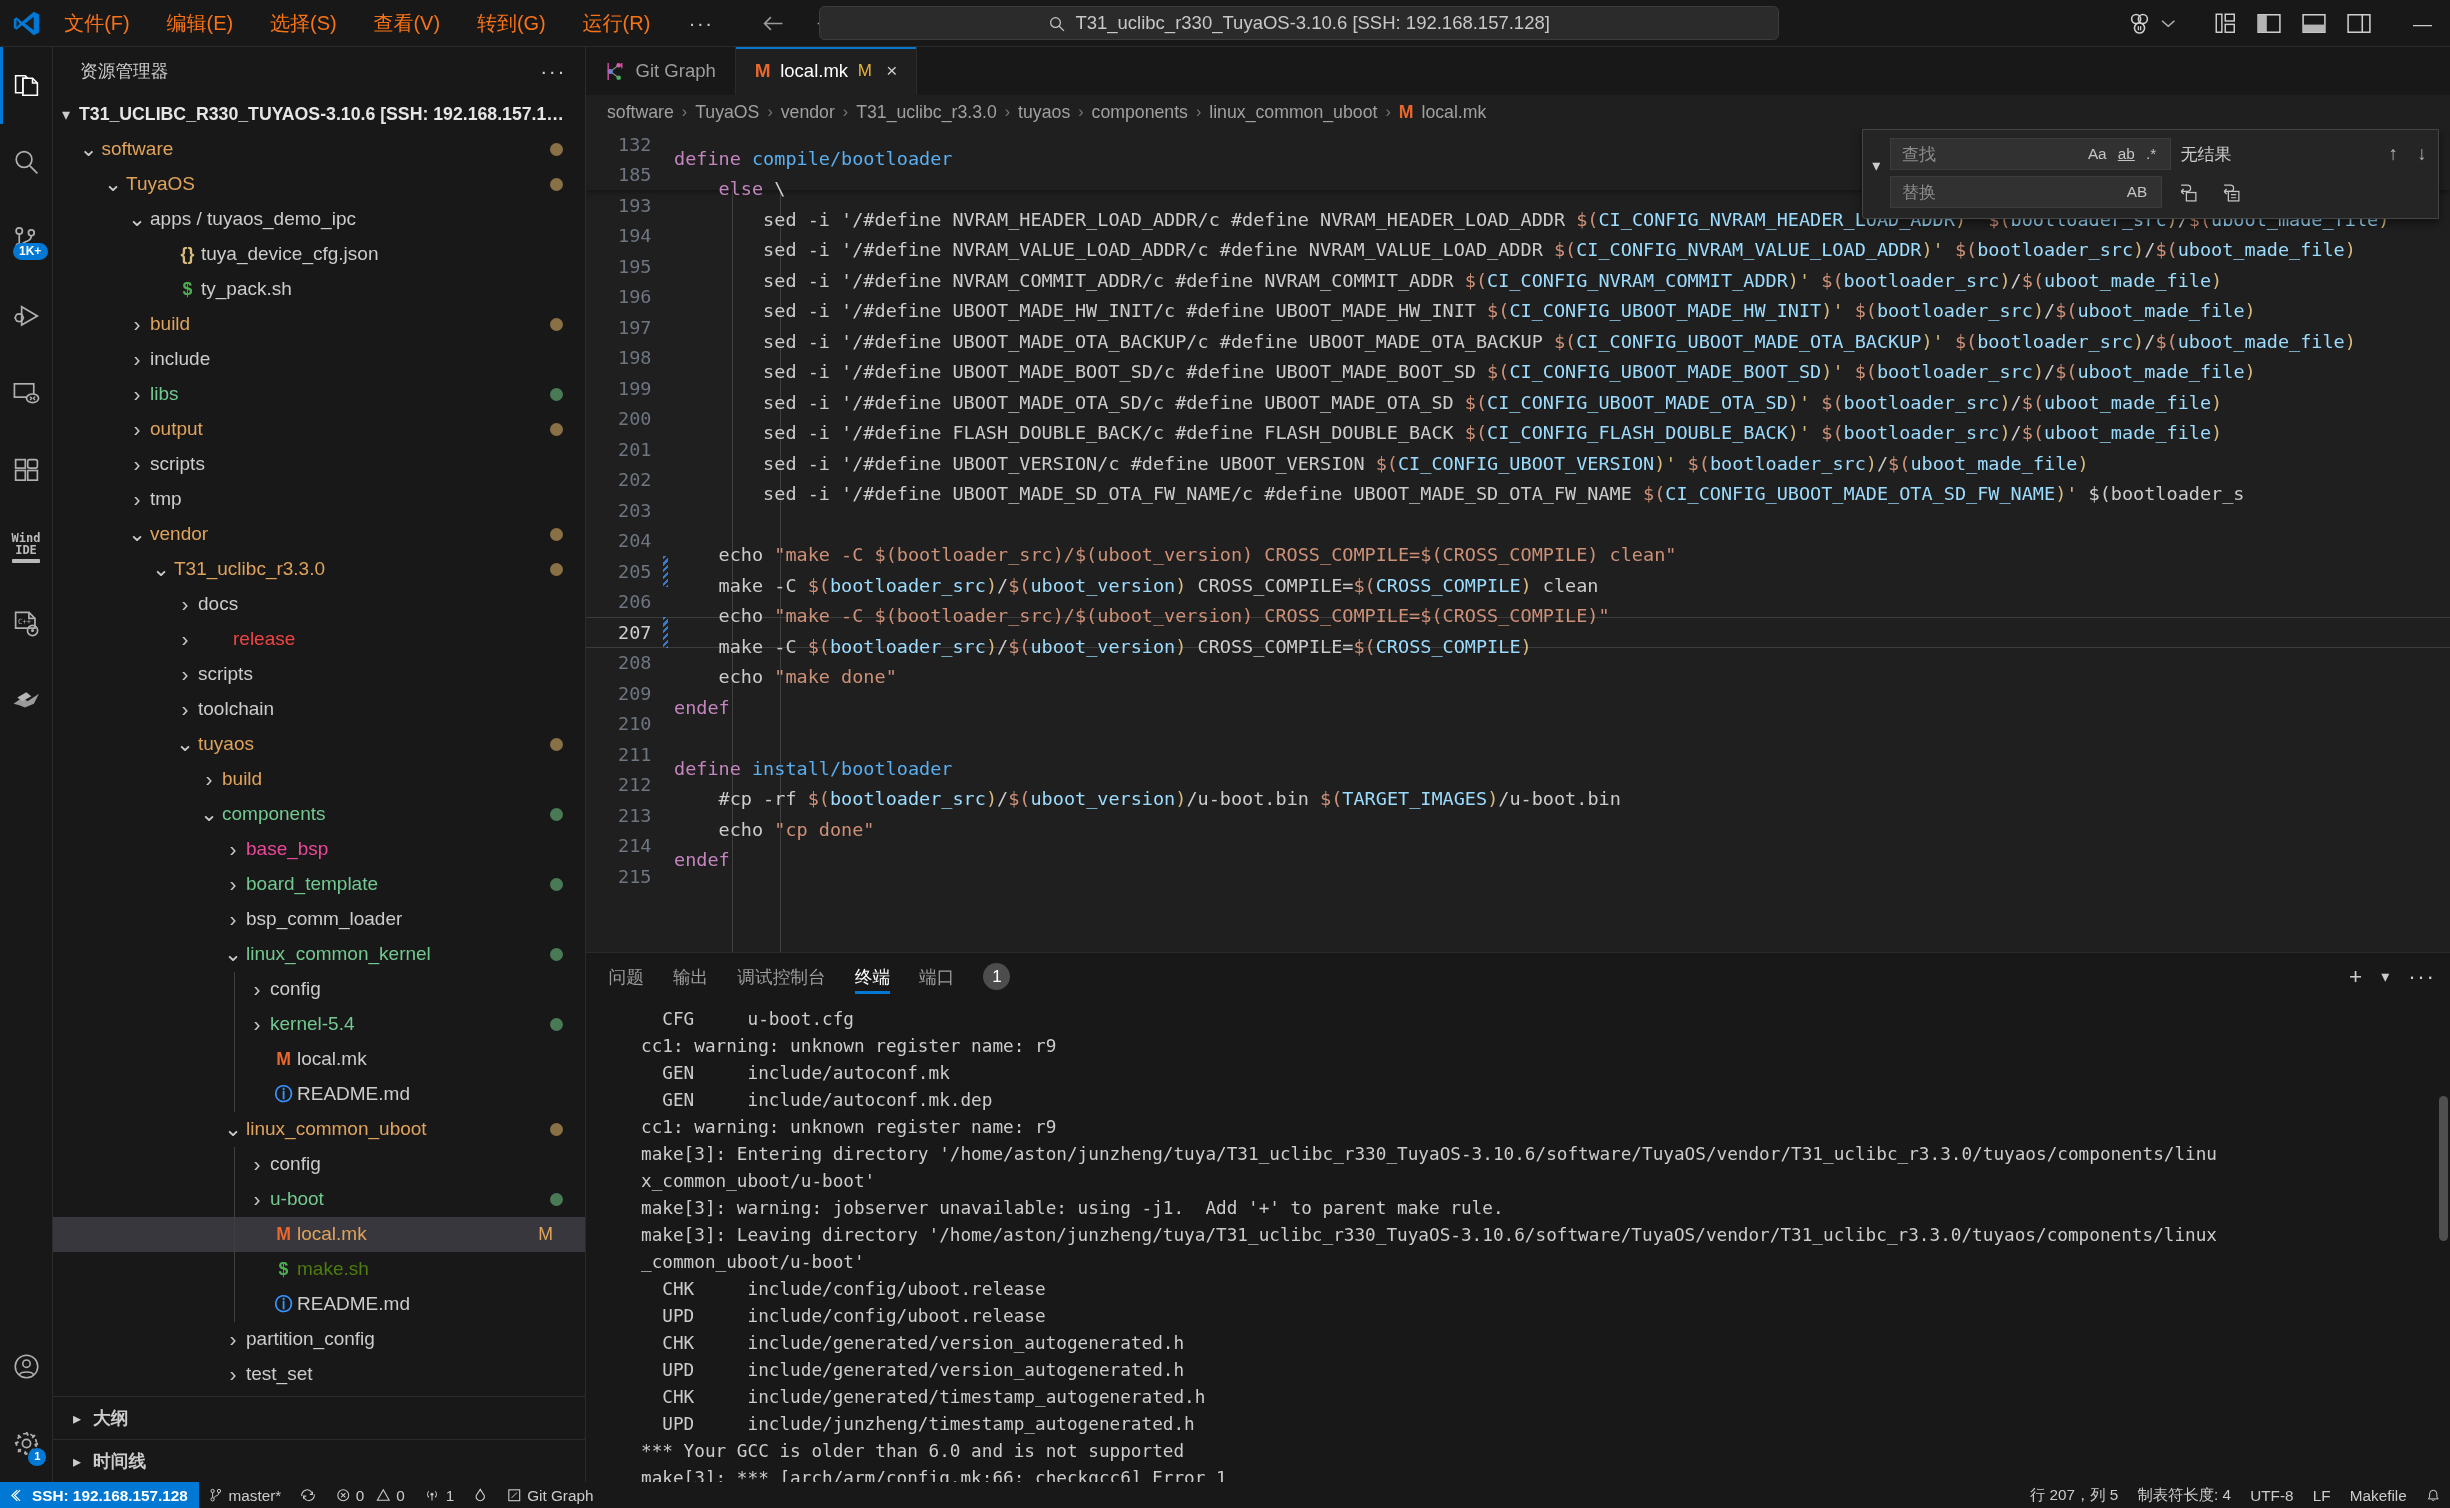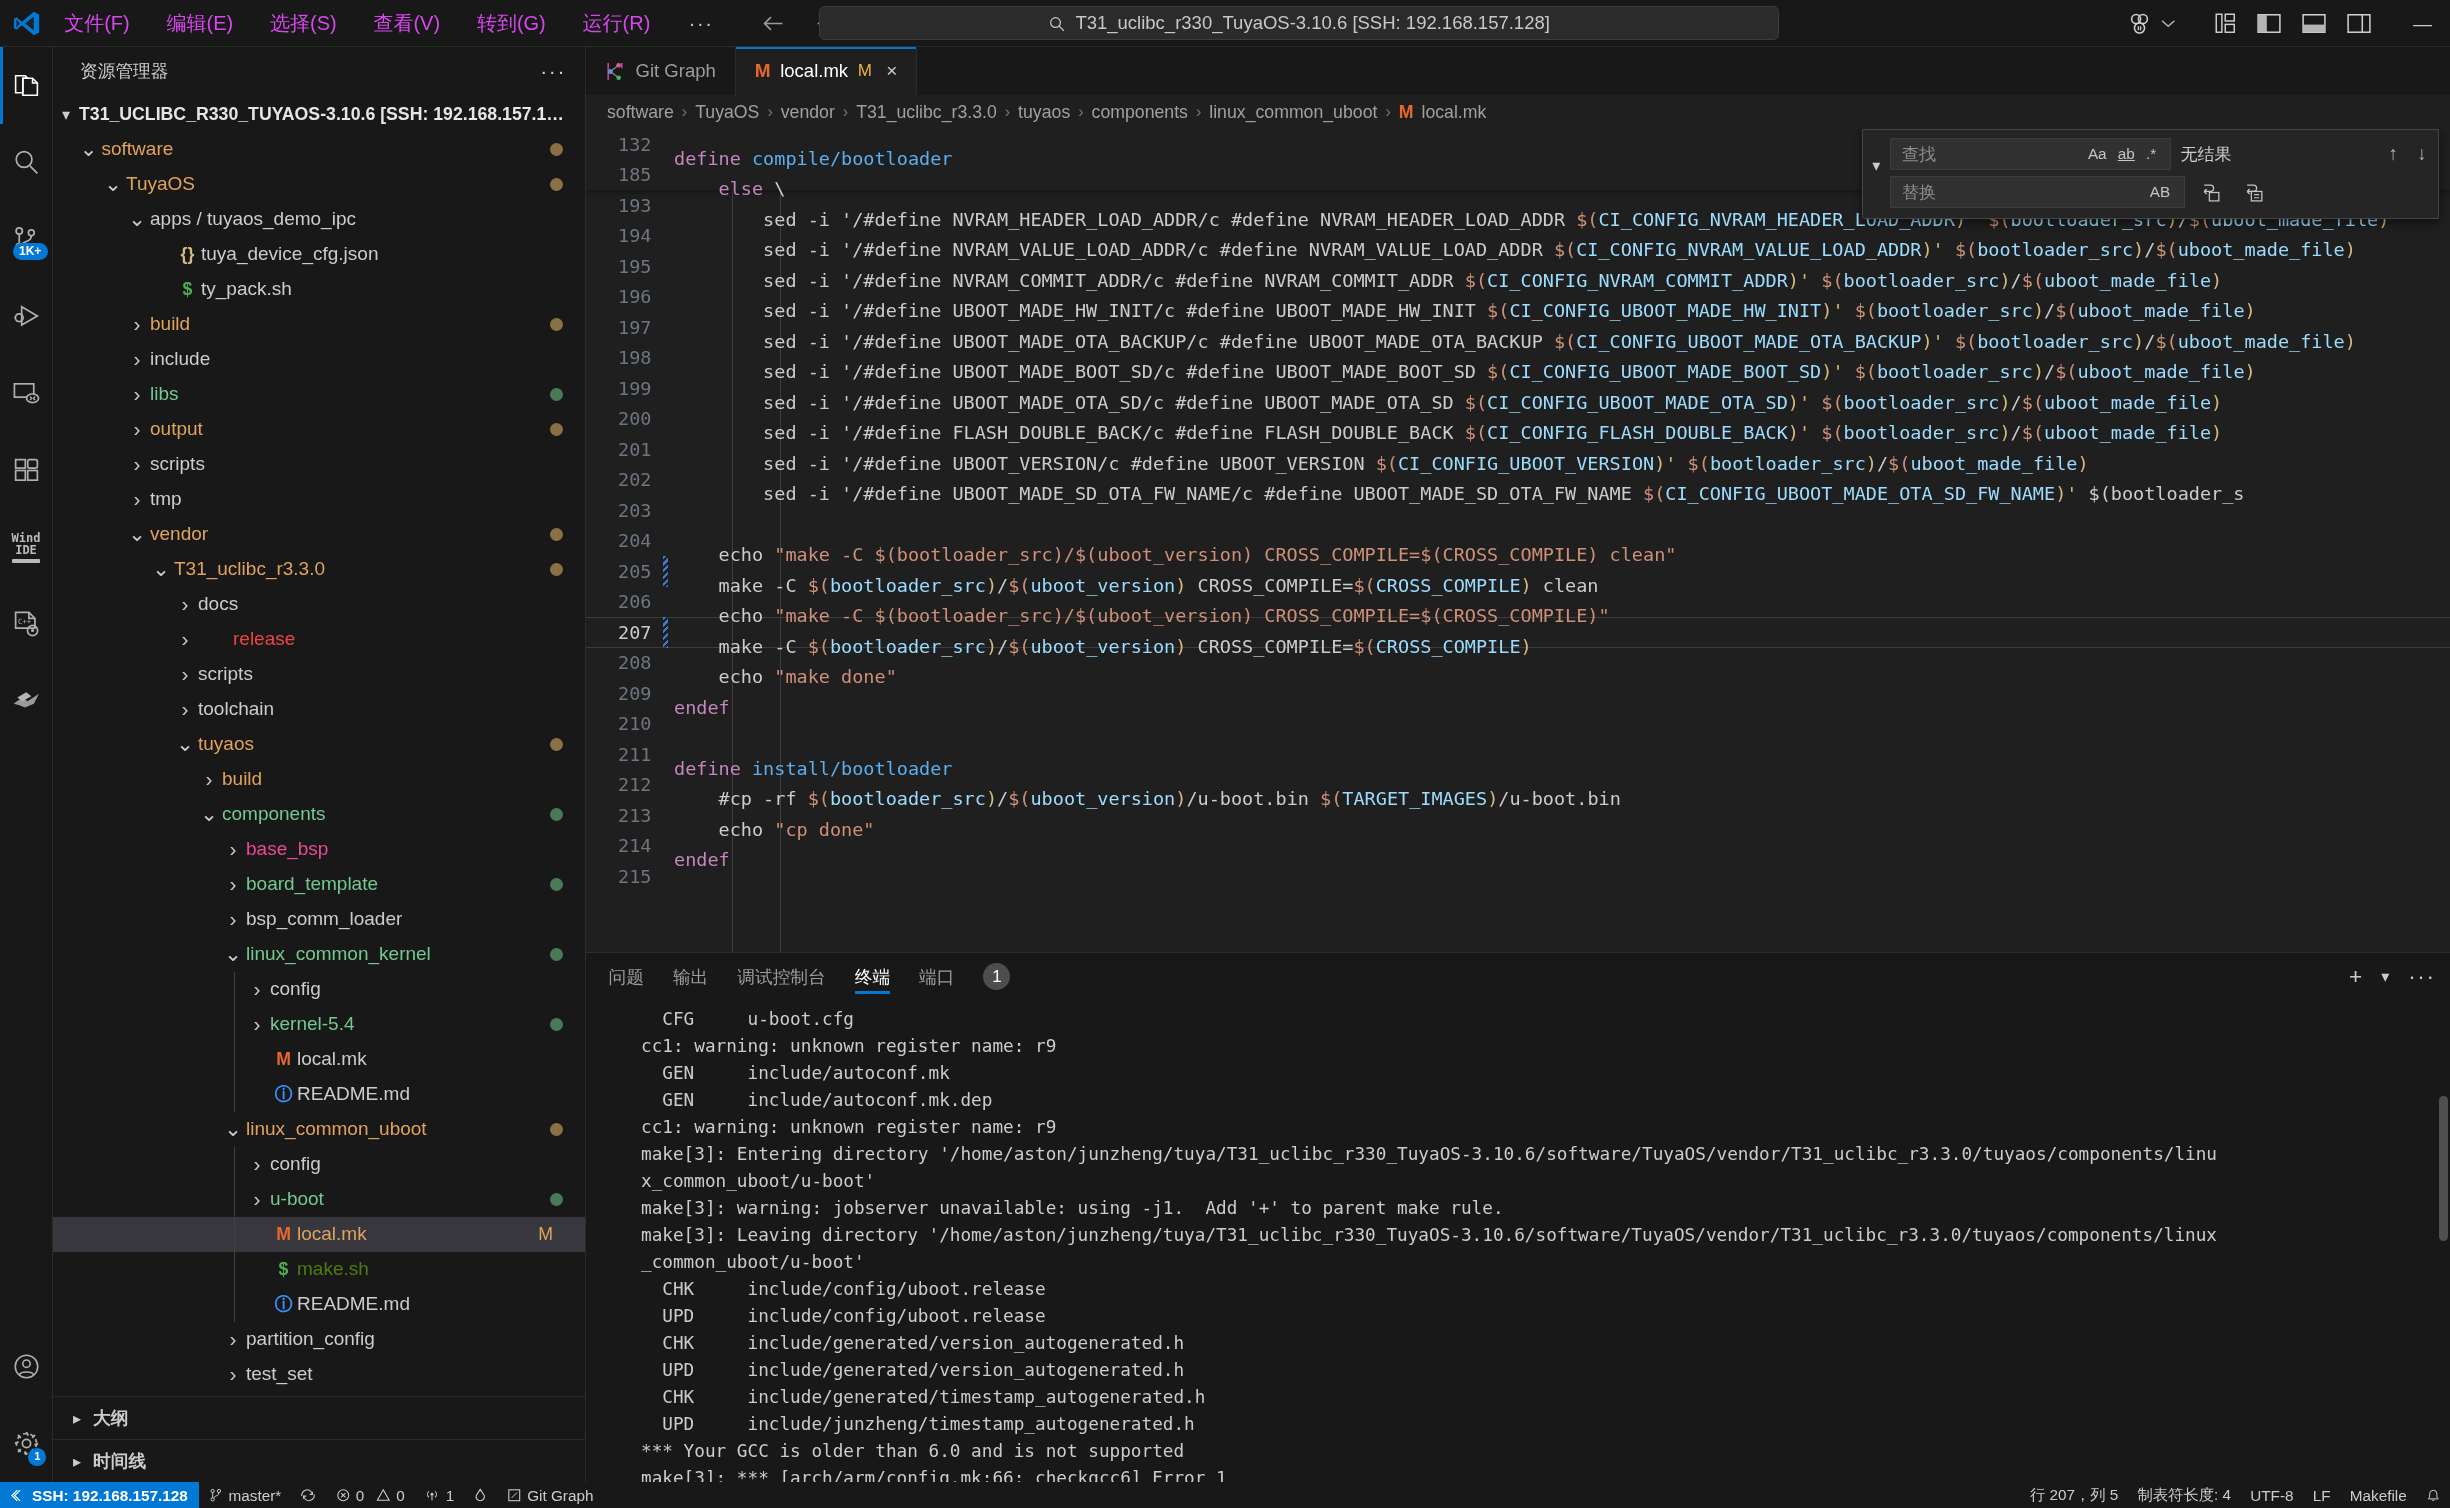--- a/index.html
+++ b/index.html
@@ -13,21 +13,21 @@
   .app { width:2450px; height:1509px; display:flex; flex-direction:column; }
 
   
   .titlebar {
     height:47px; background:#181818; border-bottom:0.8px solid #2b2b2b;
     display:flex; align-items:center; flex:0 0 47px; position:relative;
   }
   .vscode-logo { width:53px; display:flex; align-items:center; justify-content:center; }
   .menu { display:flex; align-items:center; gap:24px; padding-left:4.8px; }
   .menu-item {
-    font-size:20px; color:#d946ef; padding:3.2px 6.4px; border-radius:3.2px; white-space:nowrap;
+    font-size:20px; color:#f97316; padding:3.2px 6.4px; border-radius:3.2px; white-space:nowrap;
   }
   .menu-ellipsis { font-size:20px; color:#cccccc; letter-spacing:1.6px; padding:0 8px; }
   .navarrows { display:flex; align-items:center; gap:27px; margin-left:39px; }
   .navarrow { font-size:24px; color:#9a9a9a; line-height:1; }
   .cmdcenter {
     position:absolute; left:819px; top:6.4px; width:960px; height:34px;
     background:#2b2b2b; border:0.8px solid #3c3c3c; border-radius:5.6px;
     display:flex; align-items:center; justify-content:center; gap:9.6px;
   }
   .cmdcenter .t { font-size:18.5px; color:#c8c8c8; white-space:nowrap; }
@@ -648,21 +648,21 @@
                 <span class="opt">Aa</span>
                 <span class="opt" style="text-decoration:underline">ab</span>
                 <span class="opt">.*</span>
               </div>
               <div class="fw-count">无结果</div>
               <div style="flex:1"></div>
               <div class="fw-arrow">↑</div>
               <div class="fw-arrow">↓</div>
             </div>
             <div class="fw-row">
-              <div class="fw-input" style="width:295px">
+              <div class="fw-input" style="width:272px">
                 <span class="ph">替换</span>
                 <span class="opt">AB</span>
               </div>
               <span class="opt" style="font-size:16px;color:#c5c5c5;padding:0 6.4px">
                 <svg width="21" height="21" viewBox="0 0 20 20">
                     <path d="M3 3 H9 A3 3 0 0 1 9 9 H3 M3 9 L5.4 6.6 M3 9 L5.4 11.4" stroke="#c5c5c5" stroke-width="1.2" fill="none"></path>
                     <rect x="8" y="10" width="9" height="8" stroke="#c5c5c5" stroke-width="1.2" fill="none"></rect>
                   </svg>
               </span>
               <span class="opt" style="font-size:16px;color:#c5c5c5;padding:0 6.4px">

